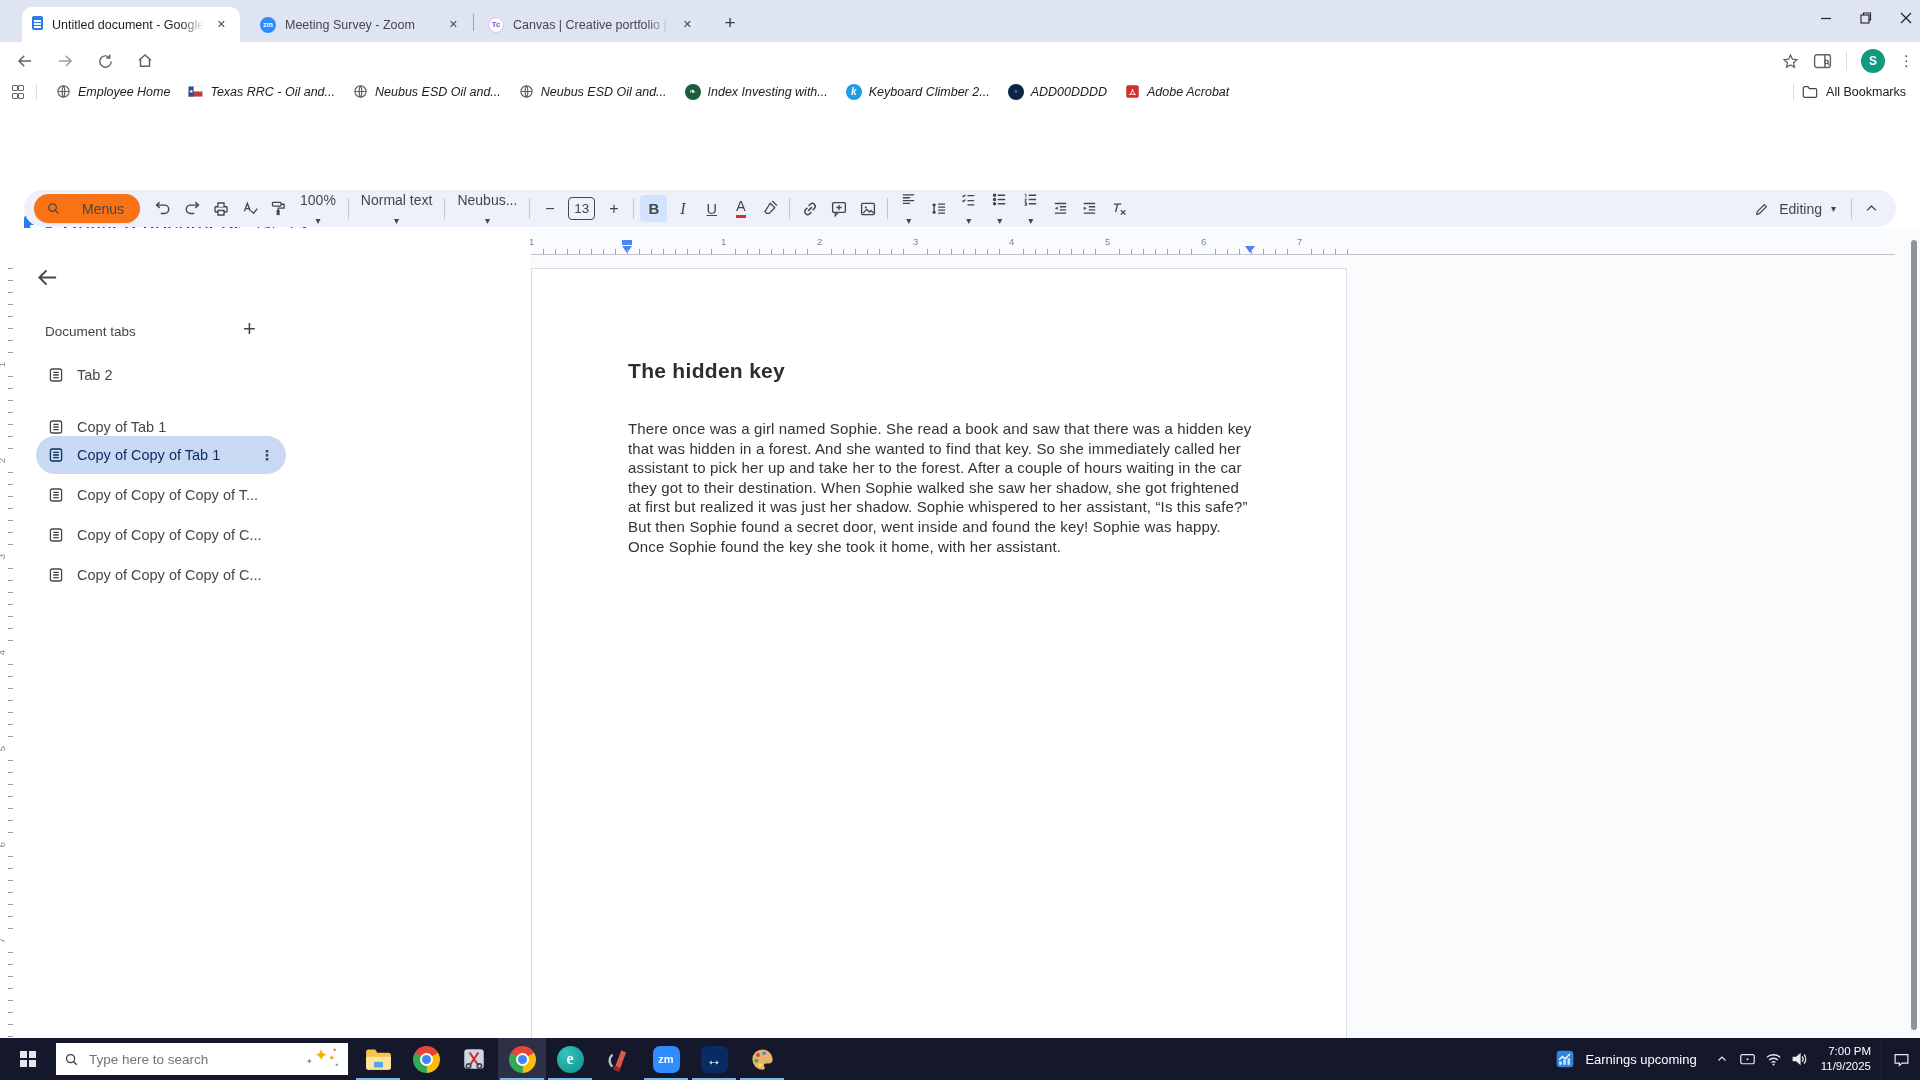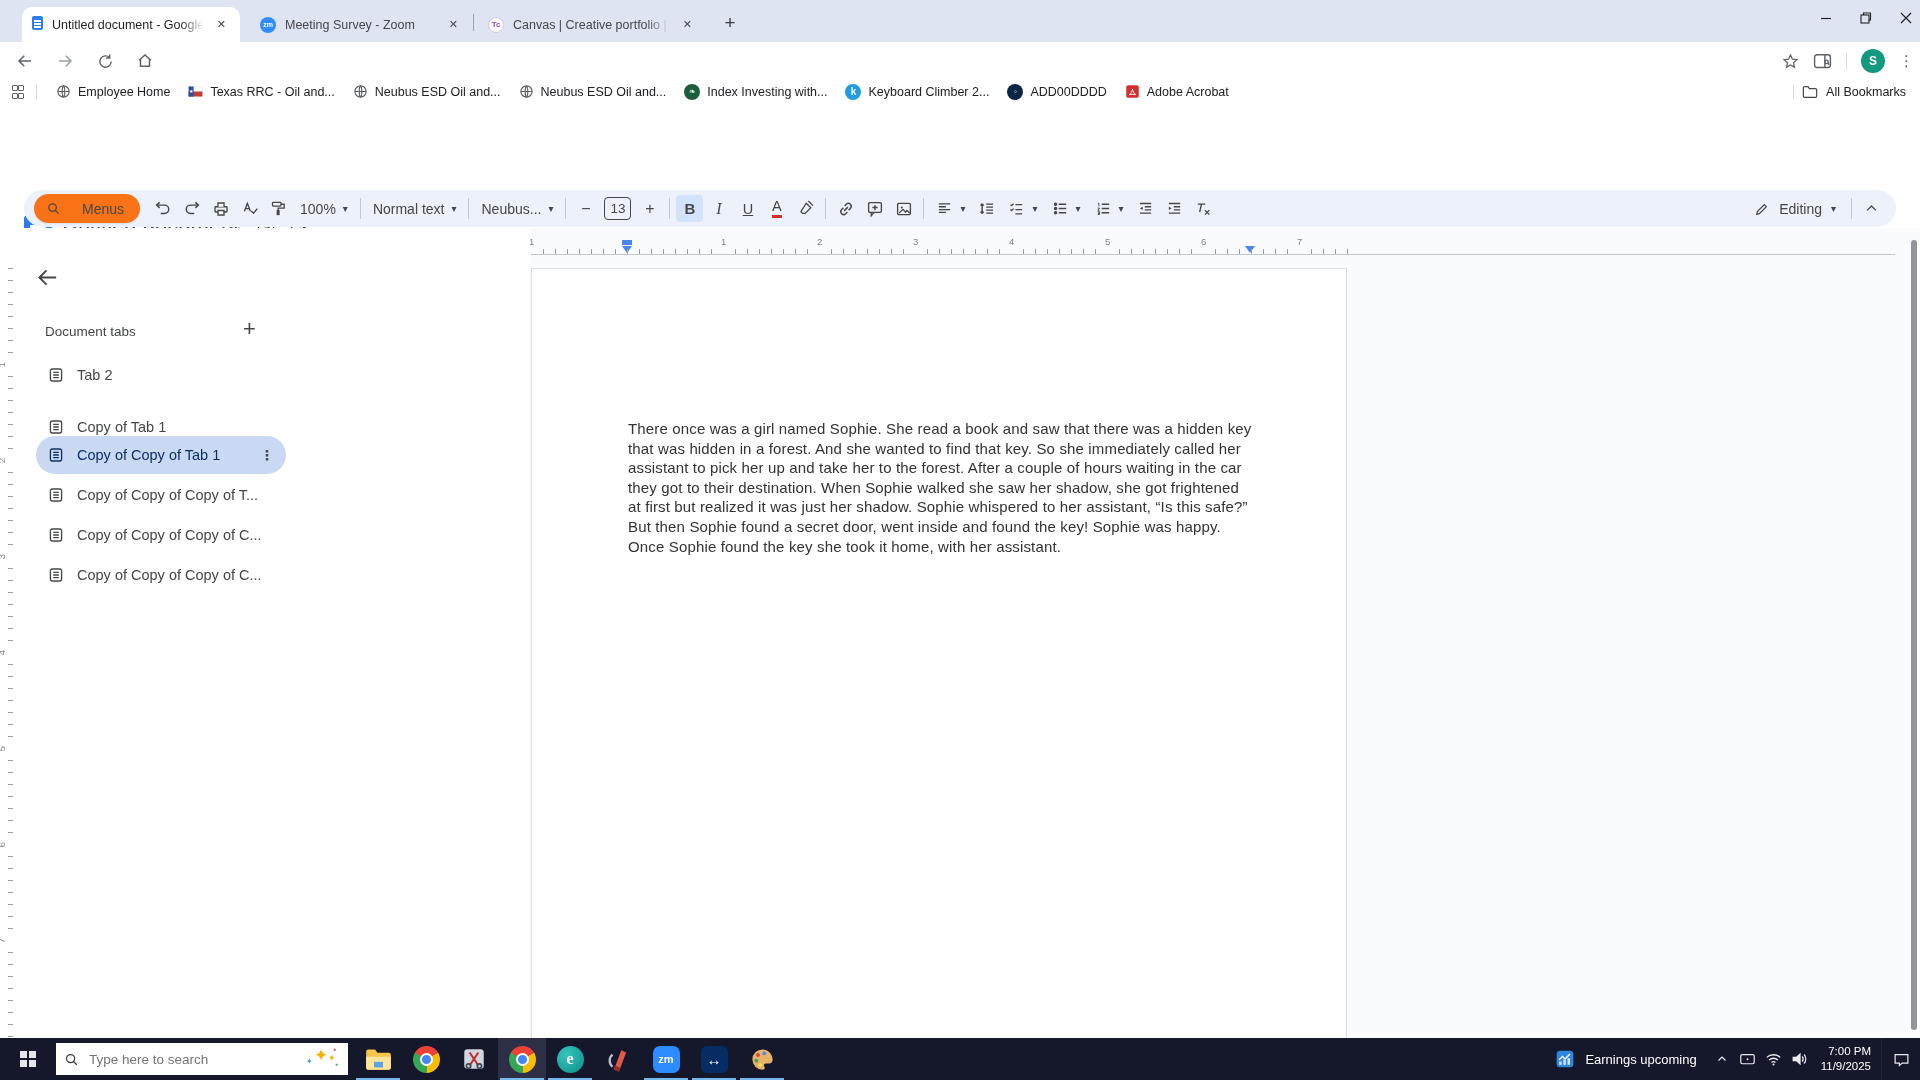--- a/index.html
+++ b/index.html
@@ -44,21 +44,21 @@
   .share-main{display:flex;align-items:center;gap:9px;padding:0 12px 0 18px;}
   .share-div{width:1px;height:40px;background:#fff;}
   .share-caret{padding:0 14px 0 10px;}
   .avatar-lg{width:36px;height:36px;border-radius:50%;background:#12997e;color:#fff;font-size:16px;font-weight:bold;display:flex;align-items:center;justify-content:center;}
   
   .toolbar{position:absolute;left:24px;top:190px;width:1872px;height:37px;background:#edf2fa;border-radius:19px;display:flex;align-items:center;padding:0 10px;box-sizing:border-box;}
   .menus-pill{height:29px;background:#f97316;border-radius:15px;display:flex;align-items:center;gap:21px;padding:0 16px 0 12px;margin-right:8px;box-shadow:0 1px 2px rgba(0,0,0,.08);}
   .menus-pill span{font-size:14px;color:#444746;}
   .tb-btn{width:27px;height:27px;display:flex;align-items:center;justify-content:center;border-radius:4px;margin:0 1px;color:#444746;}
   .tb-btn.on{background:#d3e3fd;}
-  .tb-sel{display:flex;align-items:center;gap:7px;padding:0 7px;font-size:14px;color:#444746;white-space:nowrap;}
+  .tb-sel{display:flex;align-items:center;gap:7px;padding:0 7px;font-size:14px;color:#444746;white-space:nowrap;flex-direction:column;}
   .tb-div{width:1px;height:21px;background:#c4c7c5;margin:0 5px;}
   .caret{font-size:10px;color:#444746;}
   .fsize-box{width:25px;height:21px;border:1.5px solid #444746;border-radius:4px;display:flex;align-items:center;justify-content:center;font-size:13.5px;color:#444746;margin:0 4px;}
   .glyph-b{font-weight:bold;font-size:15px;}
   .glyph-i{font-family:"Liberation Serif",serif;font-style:italic;font-size:16px;}
   .glyph-u{font-size:14.5px;text-decoration:underline;}
   .glyph-a{font-size:14.5px;line-height:1;border-bottom:3px solid #d93025;padding-bottom:1px;}
   .tb-right{margin-left:auto;display:flex;align-items:center;}
   .mode-chip{display:flex;align-items:center;gap:9px;padding:0 10px;font-size:14px;color:#444746;}
   
@@ -195,21 +195,21 @@
   </div>
 
   <div class="bookmarks">
     <span class="bm-grid">
         <i></i>
         <i></i>
         <i></i>
         <i></i>
       </span>
     <span class="bm-sep"></span>
-    <span style="display:flex;align-items:center;">
+    <span style="display:flex;align-items:center;font-style:italic;">
         <span class="bm-item">
           <span>
             <svg width="15" height="15" viewBox="0 0 24 24" fill="none" stroke="#5c5f62" stroke-width="1.8">
               <circle cx="12" cy="12" r="9"></circle>
               <path d="M3 12h18M12 3c2.8 2.6 2.8 15.4 0 18M12 3c-2.8 2.6-2.8 15.4 0 18"></path>
             </svg>
           </span>
           <span>Employee Home</span>
         </span>
         <span class="bm-item">
@@ -720,20 +720,21 @@
         <span class="tick" style="top: 696px;"></span>
         <span class="tick" style="top: 708px;"></span>
         <span class="tick" style="top: 720px;"></span>
         <span class="tick" style="top: 732px;"></span>
         <span class="tick" style="top: 744px;"></span>
         <span class="tick" style="top: 756px;"></span>
         <span class="tick" style="top: 768px;"></span>
       </div>
 
     <div class="page">
+      <div class="doc-heading">The hidden key</div>
       <div class="doc-body">There once was a girl named Sophie. She read a book and saw that there was a hidden key that was hidden in a forest. And she wanted to find that key. So she immediately called her assistant to pick her up and take her to the forest. After a couple of hours waiting in the car they got to their destination. When Sophie walked she saw her shadow, she got frightened at first but realized it was just her shadow.  Sophie whispered to her assistant, “Is this safe?” But then Sophie found a secret door, went inside and found the key! Sophie was happy. Once Sophie found the key she took it home, with her assistant.</div>
     </div>
 
     <div class="scrollbar"></div>
   </div>
 
   <div class="taskbar">
     <div class="start">
       <span class="start-grid">
           <i></i>

